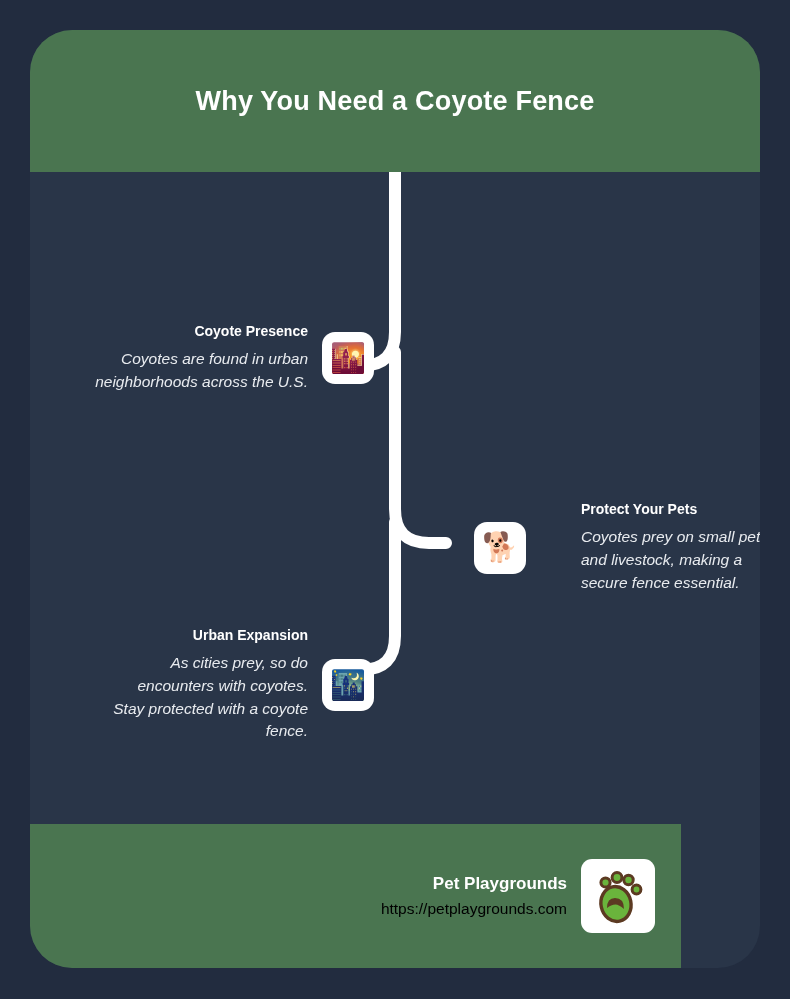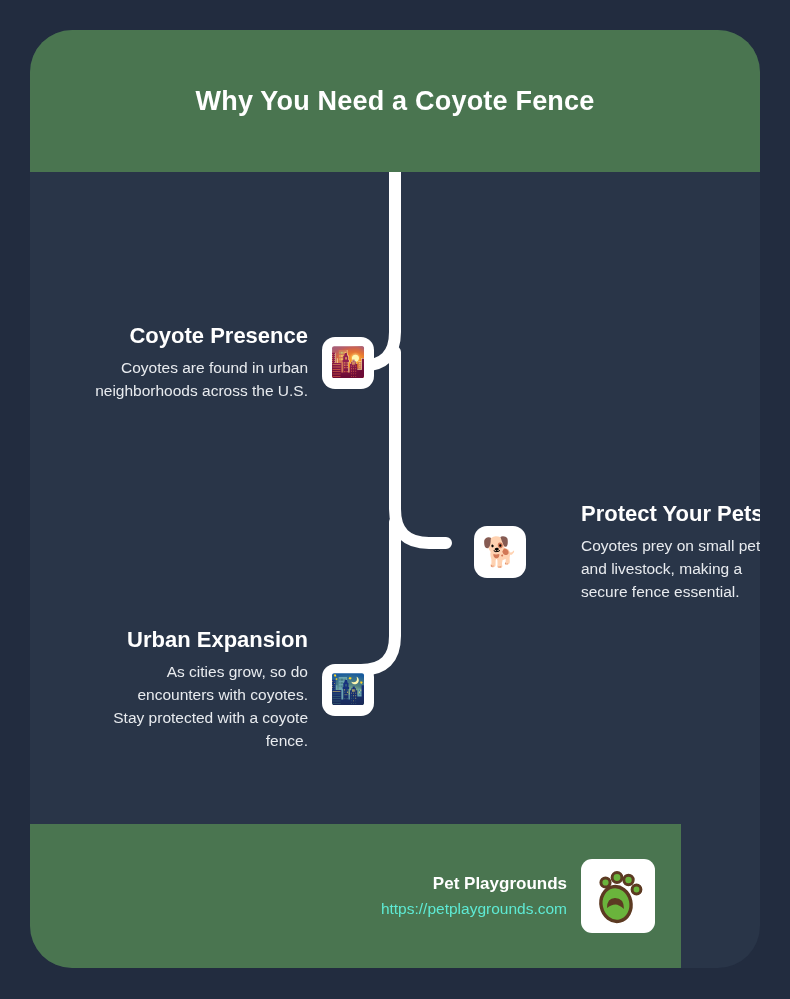--- a/index.html
+++ b/index.html
@@ -71,30 +71,31 @@
   .step-text-left {
     text-align: right;
     padding-right: 14px;
   }
   .step-text-right {
     text-align: left;
     padding-left: 14px;
   }
   .step-title {
     color: #ffffff;
-    font-size: 22px;
+    font-size: 14px;
     font-weight: bold;
     margin: 0 0 9px 0;
     line-height: 1.15;
   }
   .step-desc {
     color: #e8ebef;
     font-size: 15.5px;
     line-height: 1.47;
     margin: 0;
+    font-style: italic;
   }
   .icon-tile {
     width: 52px;
     height: 52px;
     background: #ffffff;
     border-radius: 13px;
     flex: 0 0 auto;
     display: flex;
     align-items: center;
     justify-content: center;
@@ -130,21 +131,21 @@
     text-align: right;
     padding-right: 14px;
   }
   .brand-name {
     color: #ffffff;
     font-size: 17px;
     font-weight: bold;
     margin: 0 0 6px 0;
   }
   .brand-url {
-    color: #5eead4;
+    color: #000000;
     font-size: 15.5px;
     margin: 0;
   }
   .logo-tile {
     width: 74px;
     height: 74px;
     background: #ffffff;
     border-radius: 11px;
     flex: 0 0 auto;
     display: flex;
@@ -186,21 +187,21 @@
         </div>
         <div class="step-text-right">
           <p class="step-title">Protect Your Pets</p>
           <p class="step-desc">Coyotes prey on small pets and livestock, making a secure fence essential.</p>
         </div>
       </div>
 
       <div class="step step-left step3">
         <div class="step-text-left">
           <p class="step-title">Urban Expansion</p>
-          <p class="step-desc">As cities grow, so do encounters with coyotes. Stay protected with a coyote fence.</p>
+          <p class="step-desc">As cities prey, so do encounters with coyotes. Stay protected with a coyote fence.</p>
         </div>
         <div class="icon-tile">
           <span class="icon-glyph">🌃</span>
         </div>
       </div>
 
     </div>
 
     <div class="footer-band">
       <div class="footer-text">

